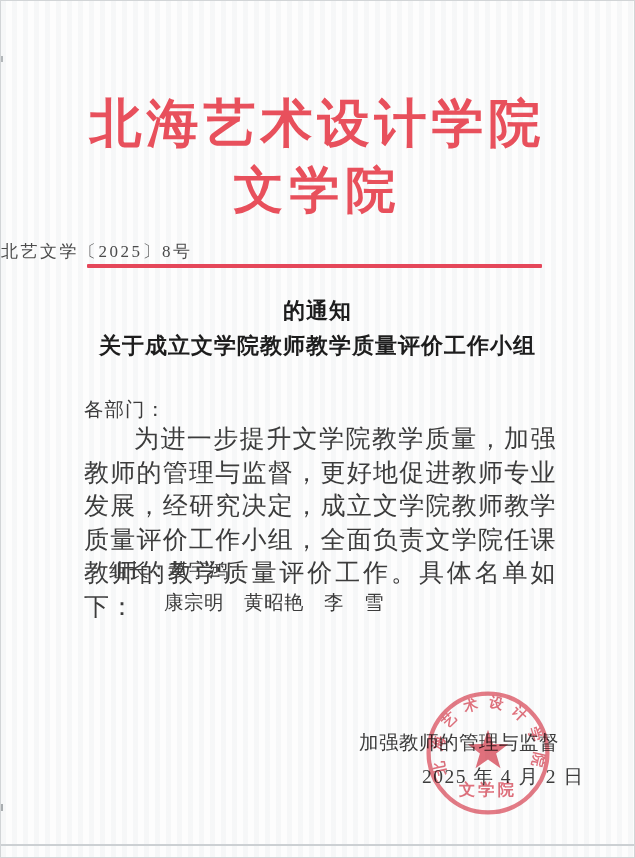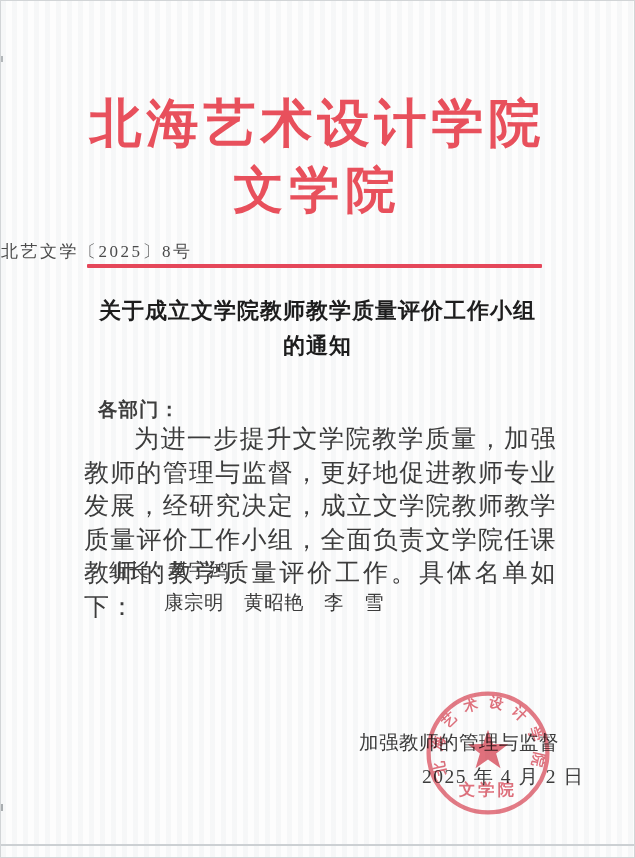--- a/index.html
+++ b/index.html
@@ -37,22 +37,22 @@
     background: #e5475a; border-radius: 1px;
   }
   
   .notice-title {
     position: absolute; top: 292px; left: 0; width: 100%;
     text-align: center; font-size: 22px; font-weight: bold;
     line-height: 35px; color: #1d1d1d; letter-spacing: 1px;
   }
   
   .salutation {
-    position: absolute; top: 395px; left: 97px;
-    font-size: 19.5px; color: #3c3c3c; letter-spacing: 1px; font-weight: bold;
+    position: absolute; top: 395px; left: 83px;
+    font-size: 19.5px; color: #3c3c3c; letter-spacing: 1px;
   }
   .body-para {
     position: absolute; top: 421px; left: 83px; width: 472px;
     font-size: 25px; line-height: 33.5px; color: #3c3c3c;
     text-indent: 2em; text-align: justify; letter-spacing: 0.5px;
   }
   .roster-row {
     position: absolute; left: 108px;
     font-size: 19.5px; color: #3c3c3c; letter-spacing: 0.5px;
     white-space: pre;
@@ -92,22 +92,22 @@
 <div class="page">
 
   <div class="org-line1">北海艺术设计学院</div>
   <div class="org-line2">文学院</div>
 
   <div class="doc-number">北艺文学〔2025〕8号</div>
 
   <div class="red-rule"></div>
 
   <div class="notice-title">
+    <div>的通知</div>
     <div>关于成立文学院教师教学质量评价工作小组</div>
-    <div>的通知</div>
   </div>
 
   <div class="salutation">各部门：</div>
 
   <p class="body-para">为进一步提升文学院教学质量，加强教师的管理与监督，更好地促进教师专业发展，经研究决定，成立文学院教师教学质量评价工作小组，全面负责文学院任课教师的教学质量评价工作。具体名单如下：</p>
 
   <div class="roster-row row-leader"><span class="role">组长：</span><span>黄宇鸿</span></div>
 
 
   <div class="roster-row row-members2"><span>康宗明　黄昭艳　李　雪</span></div>

